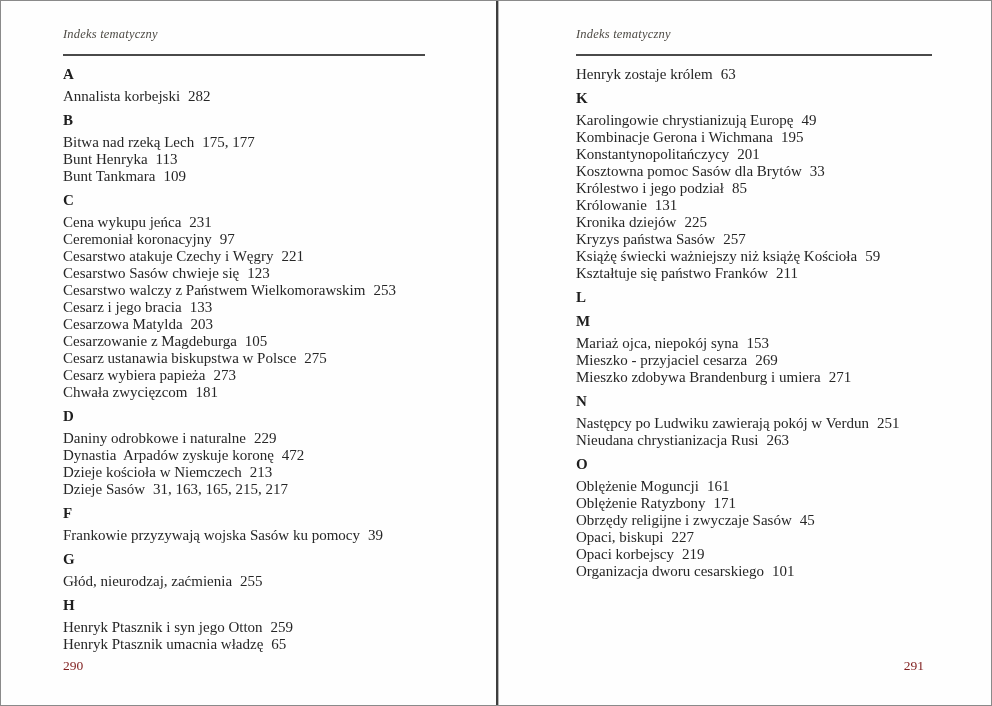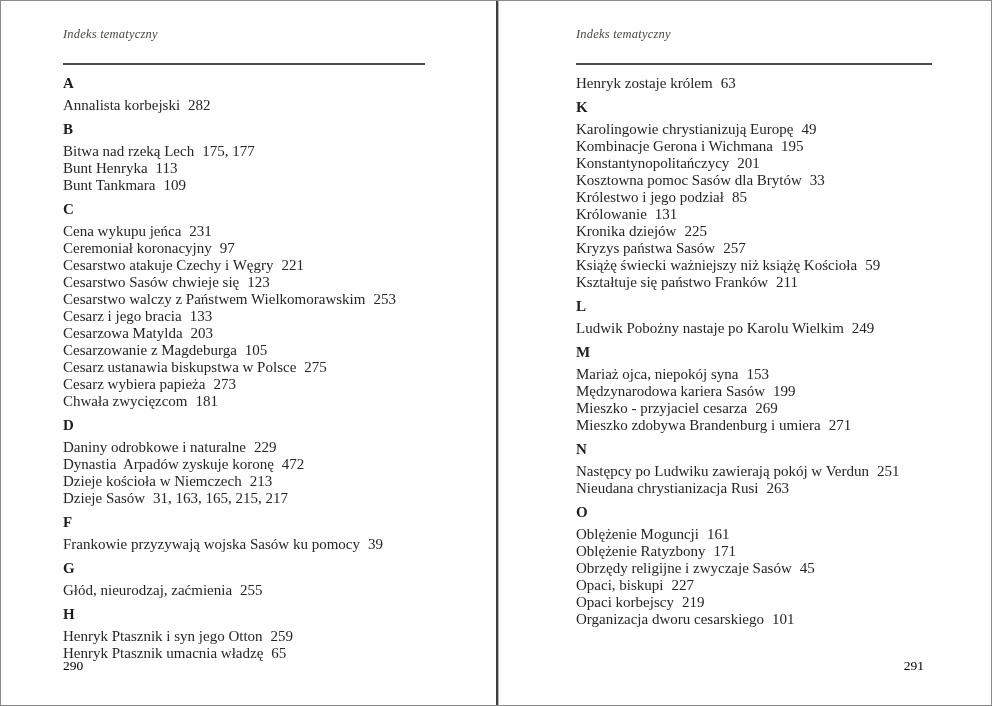--- a/index.html
+++ b/index.html
@@ -31,21 +31,21 @@
   .page-right {
     flex: 1;
     border-left: 1px solid #b5b5b5;
     padding: 26px 59px 0 77px;
   }
   .running-header {
     font-style: italic;
     font-size: 12.5px;
     color: #4c4943;
     letter-spacing: 0.2px;
-    padding-bottom: 21px;
+    padding-bottom: 12px;
     border-bottom: 2px solid #4a4a4a;
     line-height: 15px;
   }
   .page-body {
     margin-top: 10px;
   }
   .section-letter {
     font-weight: bold;
     font-size: 15px;
     color: #1e1e1e;
@@ -63,21 +63,21 @@
     white-space: pre-wrap;
   }
   .entry-pages {
     margin-left: 8px;
     white-space: pre-wrap;
   }
   .page-number {
     position: absolute;
     bottom: 31px;
     font-size: 13.5px;
-    color: #000000;
+    color: #7f1d1d;
   }
   .page-left .page-number { left: 62px; }
   .page-right .page-number { right: 67px; }
 </style>
 </head>
 <body>
 
 <div class="spread">
 
   <div class="page page-left">
@@ -168,27 +168,25 @@
   <div class="entry"><span class="entry-label">Kronika dziejów</span><span class="entry-pages">225</span></div>
 
   <div class="entry"><span class="entry-label">Kryzys państwa Sasów</span><span class="entry-pages">257</span></div>
 
   <div class="entry"><span class="entry-label">Książę świecki ważniejszy niż książę Kościoła</span><span class="entry-pages">59</span></div>
 
   <div class="entry"><span class="entry-label">Kształtuje się państwo Franków</span><span class="entry-pages">211</span></div>
 
   <div class="section-letter">L</div>
 
-  <div class="entry"><span class="entry-label">Ludwik Pobożny nastaje po Karolu Wielkim</span><span class="entry-pages">249</span></div>
 
   <div class="section-letter">M</div>
 
   <div class="entry"><span class="entry-label">Mariaż ojca, niepokój syna</span><span class="entry-pages">153</span></div>
 
-  <div class="entry"><span class="entry-label">Mędzynarodowa kariera Sasów</span><span class="entry-pages">199</span></div>
 
   <div class="entry"><span class="entry-label">Mieszko - przyjaciel cesarza</span><span class="entry-pages">269</span></div>
 
   <div class="entry"><span class="entry-label">Mieszko zdobywa Brandenburg i umiera</span><span class="entry-pages">271</span></div>
 
 
   <div class="section-letter">N</div>
 
   <div class="entry"><span class="entry-label">Następcy po Ludwiku zawierają pokój w Verdun</span><span class="entry-pages">251</span></div>
 

